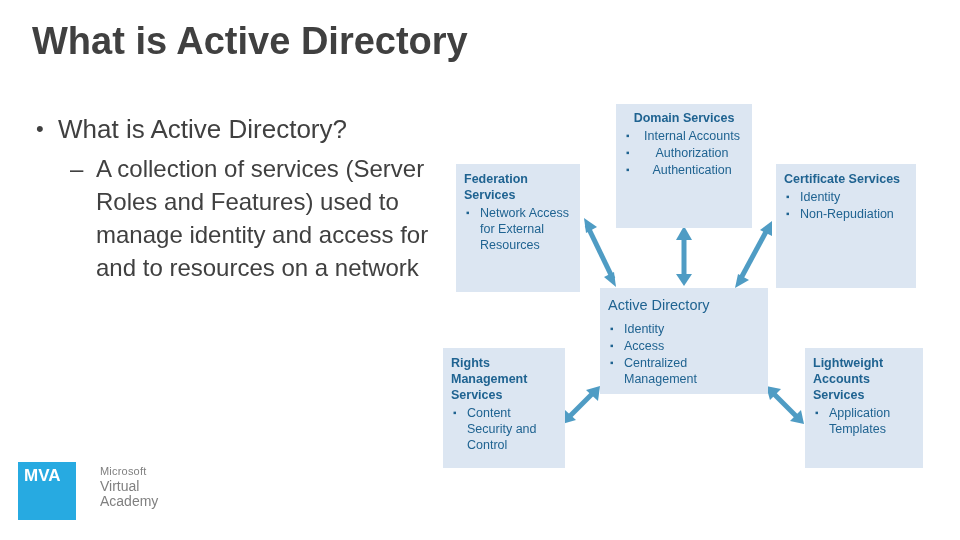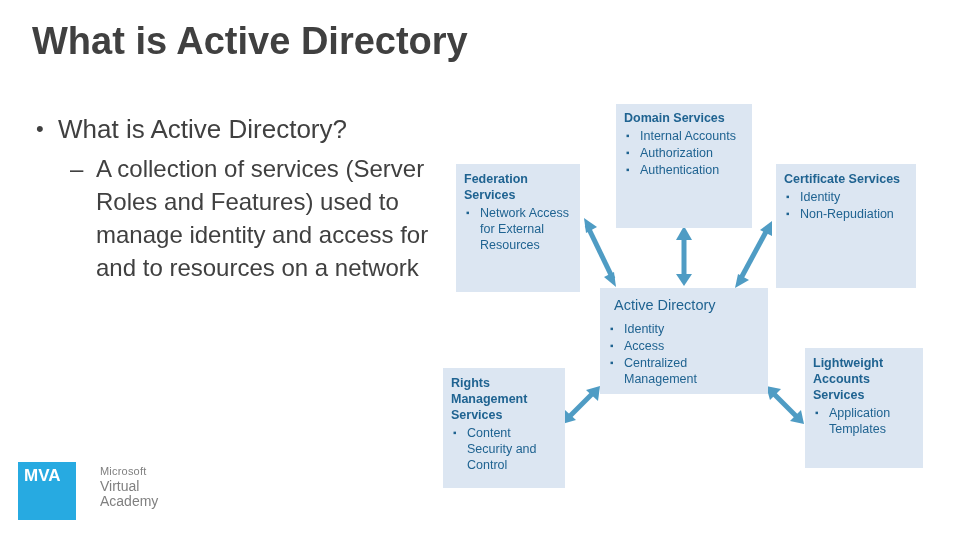--- a/index.html
+++ b/index.html
@@ -97,27 +97,27 @@
   }
   .box ul li .b {
     position: absolute;
     left: 2px;
     top: 0;
     font-size: 10px;
     line-height: 16px;
   }
 
   
-  #box-domain   { left: 616px; top: 104px;  width: 136px; height: 124px; }
+  #box-domain   { left: 616px; top: 104px;  width: 136px; height: 124px; text-align: center; }
   #box-domain .hdr { line-height: 15px; }
   #box-federation { left: 456px; top: 164px; width: 124px; height: 128px; }
   #box-certificate { left: 776px; top: 164px; width: 140px; height: 124px; }
   #box-ad { left: 600px; top: 288px; width: 168px; height: 106px; }
-  #box-ad .hdr { font-size: 14.5px; font-weight: 400; line-height: 20px; margin-bottom: 6px; margin-left: 6px;}
-  #box-rights { left: 443px; top: 368px; width: 122px; height: 120px; }
+  #box-ad .hdr { font-size: 14.5px; font-weight: 400; line-height: 20px; margin-bottom: 6px;}
+  #box-rights { left: 443px; top: 348px; width: 122px; height: 120px; }
   #box-lightweight { left: 805px; top: 348px; width: 118px; height: 120px; }
 
   .hdr-normal {
     font-weight: 400 !important;
   }
 
   
   .arrow {
     position: absolute;
   }

